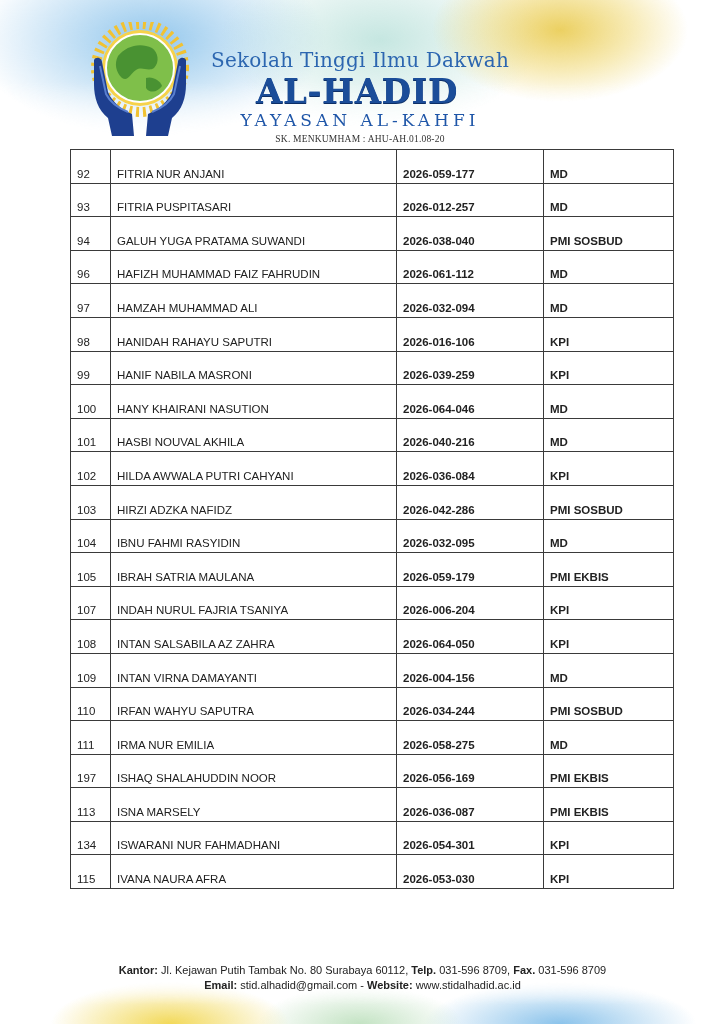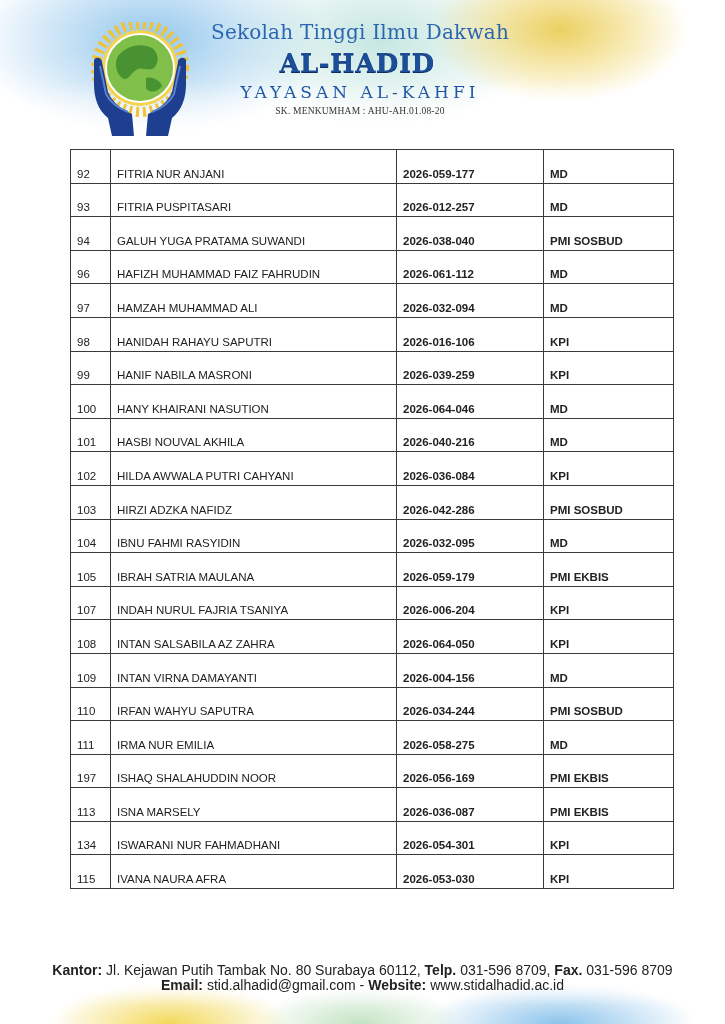--- a/index.html
+++ b/index.html
@@ -26,24 +26,24 @@
       radial-gradient(ellipse 120px 45px at 360px 49px, rgba(170,215,170,0.7), rgba(255,255,255,0) 85%),
       radial-gradient(ellipse 160px 50px at 560px 49px, rgba(110,180,230,0.8), rgba(255,255,255,0) 85%),
       repeating-linear-gradient(60deg, rgba(255,255,255,0) 0 5px, rgba(255,255,255,0.6) 5px 7px);
     -webkit-mask-image: linear-gradient(to top, #000 0%, #000 40%, transparent 100%);
     mask-image: linear-gradient(to top, #000 0%, #000 40%, transparent 100%);
   }
   .logo { position:absolute; left:88px; top:22px; width:104px; height:116px; }
   .hdr-text { position:absolute; left:200px; top:20px; width:320px; text-align:center; }
   .inst-line {
     font-family:"DejaVu Serif", serif; font-size:20px; color:#2c66b0;
-    letter-spacing:0.2px; line-height:24px;
+    letter-spacing:0.2px; line-height:24px;margin-top:28px;
   }
   .inst-name {
-    font-family:"DejaVu Serif", serif; font-weight:bold; font-size:26px; color:#1b4d99;
+    font-family:"DejaVu Serif", serif; font-weight:bold; font-size:34px; color:#1b4d99;
     line-height:38px; margin-left:-6px; letter-spacing:0.5px;
     text-shadow:0 1px 0 #0d2f66;
   }
   .inst-foundation {
     font-family:"DejaVu Serif", serif; font-size:17px; color:#1f56a8;
     letter-spacing:4px; line-height:20px;
   }
   .inst-sk {
     font-family:"Liberation Serif", serif; font-size:9.5px; color:#333;
     line-height:11px; letter-spacing:0.2px;
@@ -62,21 +62,21 @@
   col.c-no { width:40px; }
   col.c-name { width:286px; }
   col.c-id { width:147px; }
   col.c-prog { width:130px; }
   td.no { padding-left:6px; }
   td.id, td.prog { font-weight:bold; font-size:11.5px; }
   td.prog { padding-bottom:5px; }
   td.id { padding-bottom:3px; }
 
   .footer { position:absolute; left:0; top:963px; width:725px; text-align:center;
-    font-family:"Liberation Sans", sans-serif; font-size:14px; color:#222; line-height:15px; }
+    font-family:"Liberation Sans", sans-serif; font-size:11px; color:#222; line-height:15px; }
   .footer b { font-weight:bold; }
 </style>
 </head>
 <body>
 
 <div class="hdr-bg"></div>
 <div class="ftr-bg"></div>
 
 <div class="logo">
   <svg width="104" height="116" viewBox="0 0 104 116">

